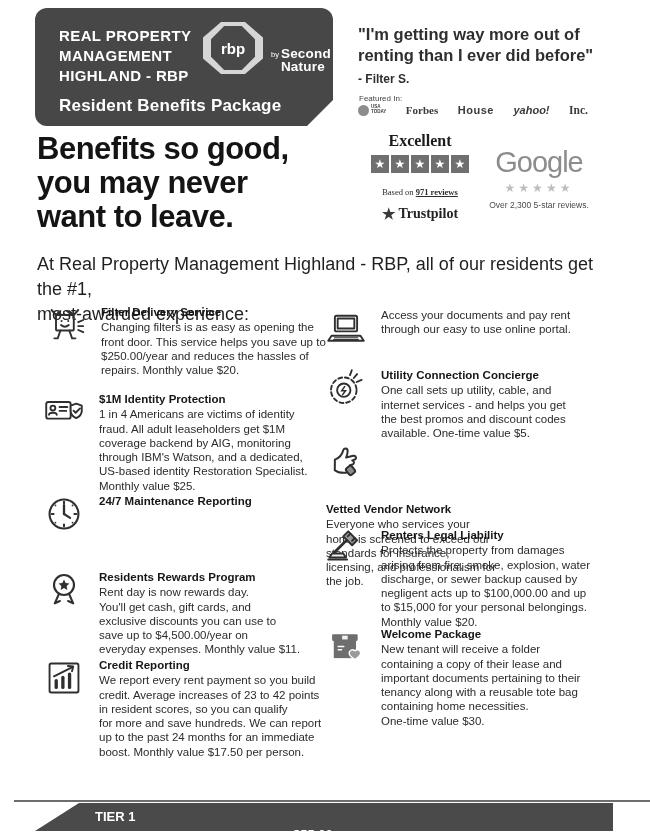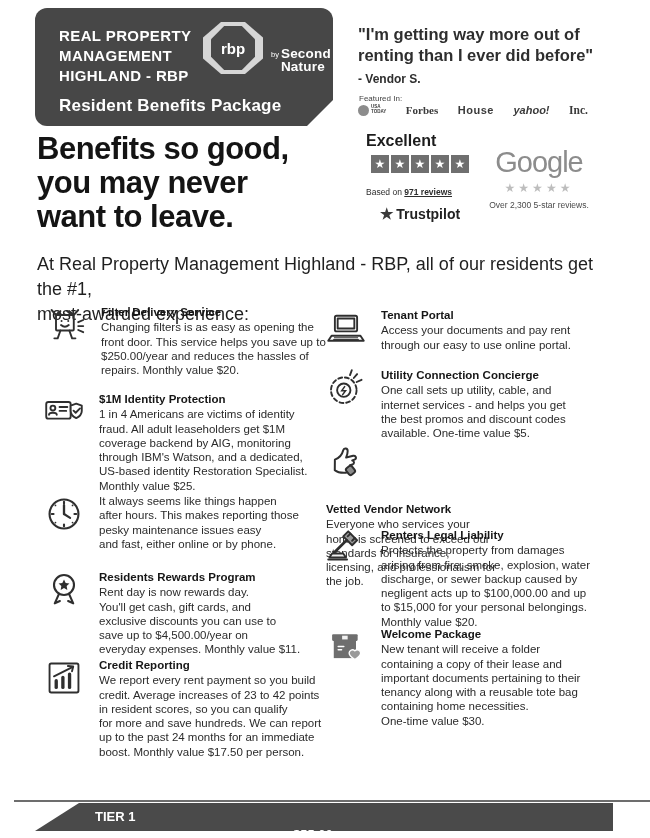--- a/index.html
+++ b/index.html
@@ -36,21 +36,21 @@
                  align-items:center; justify-content:space-between; color:#3a3a3a; }
   .usat{ display:flex; align-items:center; gap:2px; }
   .usat-circle{ width:11px; height:11px; border-radius:50%; background:#8c8c8c; }
   .usat-text{ font-size:4.5px; font-weight:bold; line-height:1.1; white-space:pre-line; }
   .logo-forbes{ font-family:"Liberation Serif", serif; font-weight:bold; font-size:11px; }
   .logo-house{ font-weight:bold; font-size:11px; letter-spacing:.5px; }
   .logo-yahoo{ font-weight:bold; font-size:11px; font-style:italic; }
   .logo-inc{ font-family:"Liberation Serif", serif; font-weight:bold; font-size:11.5px; }
 
   
-  .tp{ position:absolute; left:366px; top:132px; width:108px; text-align:left; }
+  .tp{ position:absolute; left:366px; top:132px; width:108px; text-align:center;font-family:Liberation Serif, serif; }
   .tp-heading{ font-size:16px; font-weight:bold; color:#1c1c1c; }
   .tp-stars{ margin-top:5px; display:flex; justify-content:center; gap:2px; }
   .tp-star-box{ width:18px; height:18px; background:#6f6f6f; color:#fff; font-size:12px;
                 display:flex; align-items:center; justify-content:center; }
   .tp-based{ margin-top:14px; font-size:8.5px; color:#2c2c2c; }
   .tp-based b{ text-decoration:underline; }
   .tp-logo{ margin-top:8px; font-size:14px; font-weight:bold; color:#222;
             display:flex; align-items:center; justify-content:center; gap:3px; }
   .tp-logo-star{ font-size:15px; color:#3a3a3a; }
 
@@ -99,21 +99,21 @@
         <span class="sn-by">by</span>
         <span class="sn-name pre">Second
 Nature</span>
       </div>
     </div>
     <div class="tagline">Resident Benefits Package</div>
   </div>
 
   <div class="quote pre">"I'm getting way more out of
 renting than I ever did before"</div>
-  <div class="quote-author">- Vendor S.</div>
+  <div class="quote-author">- Filter S.</div>
 
   <div class="featured-label">Featured In:</div>
   <div class="featured-row">
     <span class="usat">
       <span class="usat-circle"></span>
       <span class="usat-text">USA
 TODAY</span>
     </span>
     <span class="logo-forbes">Forbes</span>
     <span class="logo-house">House</span>
@@ -200,24 +200,21 @@
         <path d="M18,18 V10" stroke-width="2.1"></path>
         <path d="M18,18 L23.5,21.5"></path>
         <path d="M18,7 v1.6 M29,18 h-1.6 M18,29 v-1.6 M7,18 h1.6"></path>
         <circle cx="25.7" cy="10.3" r="0.8" fill="#2f2f2f" stroke="none"></circle>
         <circle cx="25.7" cy="25.7" r="0.8" fill="#2f2f2f" stroke="none"></circle>
         <circle cx="10.3" cy="25.7" r="0.8" fill="#2f2f2f" stroke="none"></circle>
         <circle cx="10.3" cy="10.3" r="0.8" fill="#2f2f2f" stroke="none"></circle>
       </svg>
     </div>
     <div class="b-text">
-      <div class="pre">It always seems like things happen
-after hours. This makes reporting those
-pesky maintenance issues easy
-and fast, either online or by phone.</div>
+      <div class="b-title">24/7 Maintenance Reporting</div>
     </div>
   </div>
 
   <div class="benefit" style="left:44px; top:570px; width:292px;">
     <div class="b-icon">
       <svg viewBox="0 0 36 36" fill="none" stroke="#2f2f2f" stroke-width="1.9" stroke-linecap="round" stroke-linejoin="round">
         <circle cx="18" cy="13.5" r="9"></circle>
         <path d="M18,8.6 l1.5,3 3.4,0.5 -2.5,2.4 0.6,3.4 -3,-1.6 -3,1.6 0.6,-3.4 -2.5,-2.4 3.4,-0.5 z" fill="#2f2f2f" stroke="none"></path>
         <path d="M13.5,21.5 l-3.8,8.5 4.6,-2.1 M22.5,21.5 l3.8,8.5 -4.6,-2.1"></path>
       </svg>
@@ -257,21 +254,20 @@
   <div class="benefit" style="left:326px; top:308px; width:300px;">
     <div class="b-icon">
       <svg viewBox="0 0 36 36" fill="none" stroke="#2f2f2f" stroke-width="1.7" stroke-linecap="round" stroke-linejoin="round">
         <rect x="8" y="7" width="20" height="14" rx="1.5"></rect>
         <rect x="10.5" y="9.5" width="15" height="9"></rect>
         <path d="M5,25 h26 l3,4.5 H2 z"></path>
         <path d="M7.5,26.8 h21 M6.8,28.3 h22.4" stroke-width="0.9"></path>
       </svg>
     </div>
     <div class="b-text">
-      <div class="b-title">Tenant Portal</div>
       <div class="pre">Access your documents and pay rent
 through our easy to use online portal.</div>
     </div>
   </div>
 
   <div class="benefit" style="left:326px; top:368px; width:300px;">
     <div class="b-icon">
       <svg viewBox="0 0 36 36" fill="none" stroke="#2f2f2f" stroke-width="1.7" stroke-linecap="round">
         <circle cx="16" cy="20" r="11.5" stroke-dasharray="3.5 2.6"></circle>
         <circle cx="16" cy="20" r="6"></circle>

